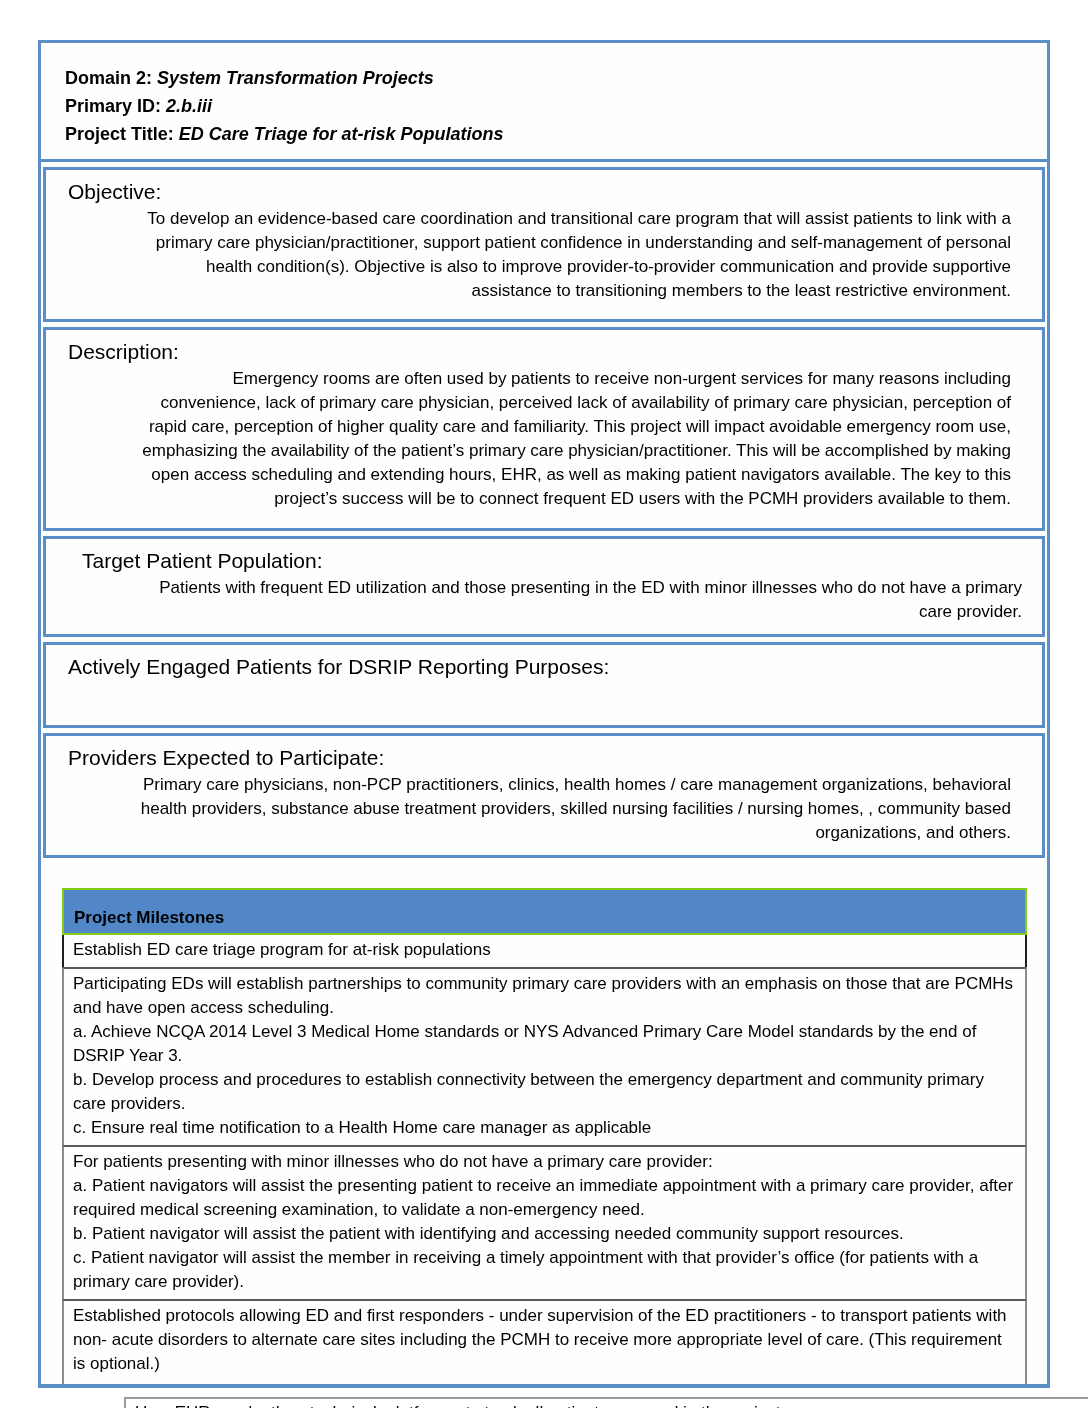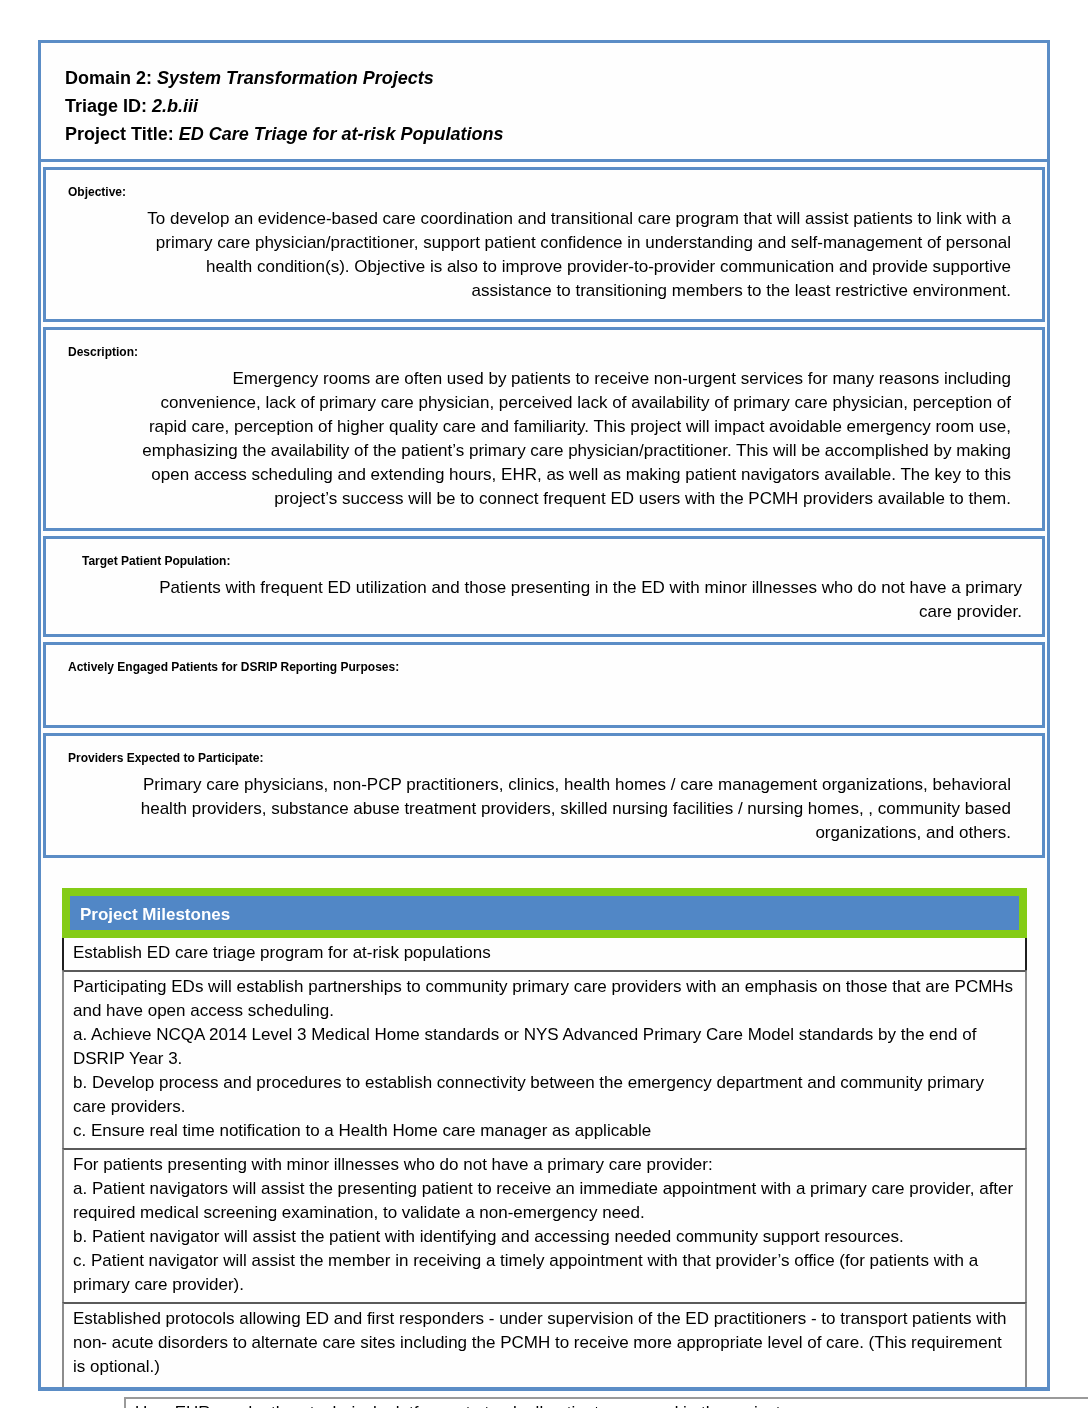--- a/index.html
+++ b/index.html
@@ -32,46 +32,46 @@
   .hline .lbl{font-weight:bold;font-style:normal;}
   .hline .val{font-weight:bold;font-style:italic;}
 
   
   .sec{
     border:3px solid #5b8dc6;
     margin:5px 2px 0 2px;
     padding:9px 20px 10px 22px;
     box-sizing:border-box;
   }
-  .sec-title{font-size:12px;font-weight:bold;line-height:26px;}
+  .sec-title{font-size:21px;font-weight:normal;line-height:26px;}
   .sec-body{
     font-size:17px;line-height:24px;
     margin-left:63px;margin-top:2px;
     max-width:880px;
     text-align:right;
   }
   .s0{min-height:155px;}
   .s1{min-height:204px;}
   .s2{min-height:92px;padding-left:36px;}
   .s3{min-height:86px;}
   .s4{min-height:116px;}
 
   
   .tbl{
     margin:30px 21px 0 21px;
     width:965px;
     box-sizing:border-box;
   }
   .tbl-head{
     background:#5187c6;
-    border:8px solid #84cc16;
-    color:#ffffff;
+    border:2px solid #84cc16;
+    color:#000000;
     font-weight:bold;
     font-size:17px;
-    padding:9px 10px 5px 10px;
+    padding:18px 10px 5px 10px;
     box-sizing:border-box;
   }
   .tbl-row{
     border:2px solid #2a2a2a;
     border-top:none;
     padding:3px 9px 5px 9px;
     font-size:17px;
     line-height:24px;
     white-space:pre-wrap;
     box-sizing:border-box;
@@ -98,21 +98,21 @@
 <body>
 
 <div class="page">
   <div class="outer">
 
     <div class="doc-header">
       <div class="hline">
         <span class="lbl">Domain 2:</span><span class="val"> System Transformation Projects</span>
       </div>
       <div class="hline">
-        <span class="lbl">Triage ID:</span><span class="val"> 2.b.iii</span>
+        <span class="lbl">Primary ID:</span><span class="val"> 2.b.iii</span>
       </div>
       <div class="hline">
         <span class="lbl">Project Title:</span><span class="val"> ED Care Triage for at-risk Populations</span>
       </div>
     </div>
 
     <div class="sec s0">
       <div class="sec-title">Objective:</div>
       <div class="sec-body">To develop an evidence-based care coordination and transitional care program that will assist patients to link with a primary care physician/practitioner, support patient confidence in understanding and self-management of personal health condition(s). Objective is also to improve provider-to-provider communication and provide supportive assistance to transitioning members to the least restrictive environment.</div>
     </div>

